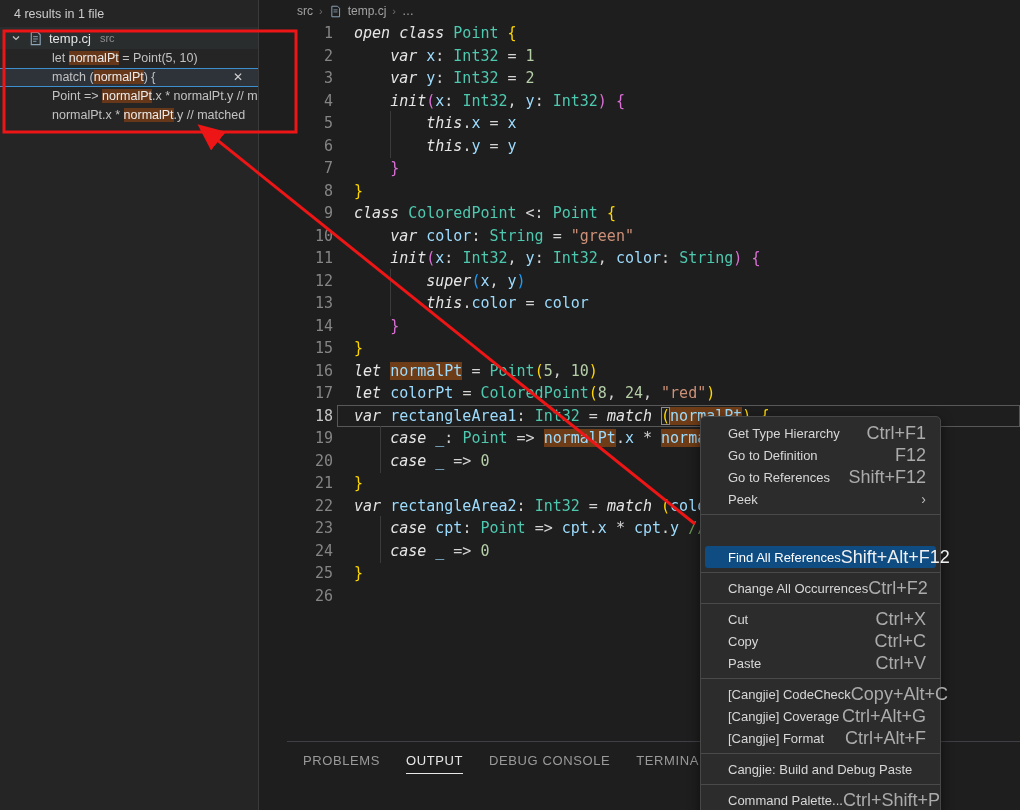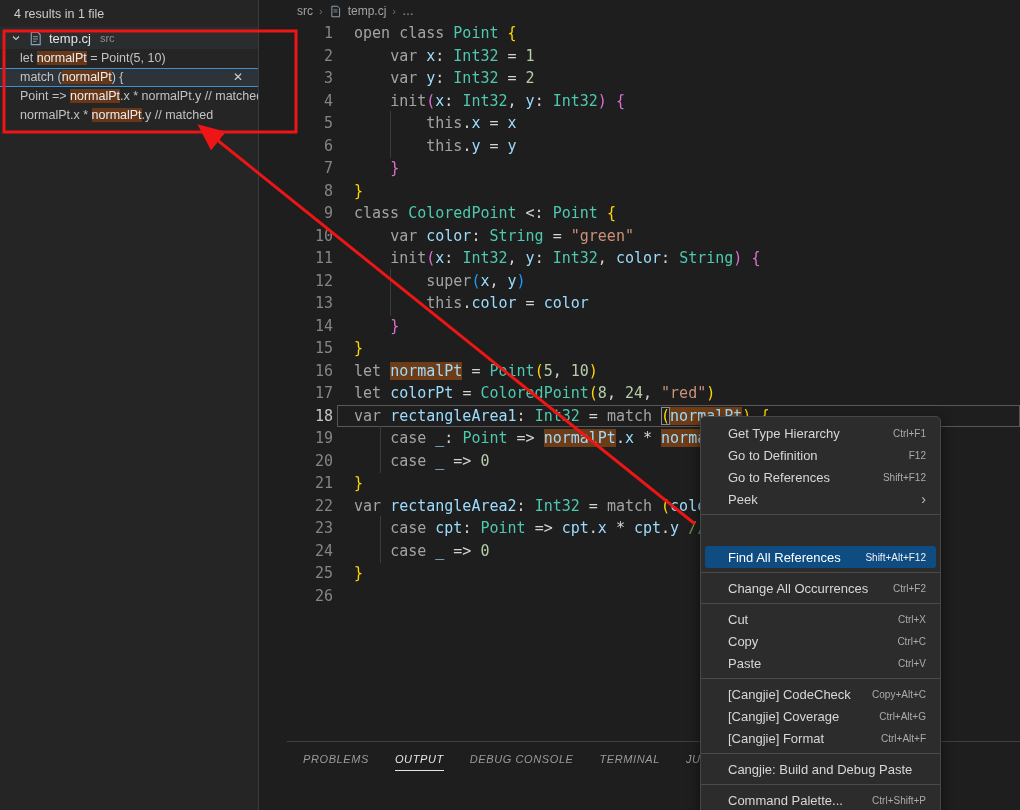--- a/index.html
+++ b/index.html
@@ -11,60 +11,60 @@
   
   .sidebar{position:absolute;left:0;top:0;width:259px;height:810px;
     background:#252526;border-right:1px solid #3a3a3a;box-sizing:border-box;}
   .summary{padding:7px 0 6px 14px;font-size:12.5px;color:#cccccc;}
   .file-row{height:22px;display:flex;align-items:center;background:#2a2d2e;padding-left:8px;cursor:pointer;}
   .twisty{width:16px;height:16px;display:flex;align-items:center;justify-content:center;flex:none;}
   .file-icon{width:15px;height:15px;margin-left:4px;flex:none;}
   .file-name{color:#e4e4e4;font-size:13px;margin-left:6px;}
   .file-badge{color:#8f8f8f;font-size:11px;margin-left:9px;}
   .results-list{overflow:hidden;}
-  .result-row{height:19px;line-height:19px;padding-left:20px;font-size:12.5px;color:#c2c2c2;
+  .result-row{height:19px;line-height:19px;padding-left:52px;font-size:12.5px;color:#c2c2c2;
     white-space:nowrap;overflow:hidden;position:relative;cursor:pointer;box-sizing:border-box;}
   .result-row.selected{background:#2e333a;border-top:1px solid #3e8fd0;border-bottom:1px solid #3e8fd0;line-height:17px;}
   .match-hl{background:#663719;color:#ececec;}
   .close-btn{position:absolute;right:15px;top:0;color:#cfcfcf;font-size:12px;cursor:pointer;}
   
   .editor{position:absolute;left:287px;top:0;right:0;bottom:69px;background:#1e1e1e;overflow:hidden;}
   .breadcrumb{height:22px;display:flex;align-items:center;gap:6px;padding-left:10px;
     color:#a3a3a3;font-size:12px;}
   .crumb-sep{color:#6f6f6f;font-size:11px;}
   .crumb-icon{width:13px;height:13px;}
   .code{position:absolute;top:22px;left:0;right:0;font-family:"DejaVu Sans Mono",monospace;
     font-size:15px;line-height:22.5px;}
   .line{height:22.5px;display:flex;position:relative;white-space:pre;}
   .gutter{width:46px;text-align:right;color:#858585;flex:none;}
   .line.current .gutter{color:#c6c6c6;}
   .content{margin-left:21px;position:relative;white-space:pre;}
   .line.current::before{content:"";position:absolute;left:50px;right:0;top:0;bottom:0;
     border:1px solid #585858;pointer-events:none;box-sizing:border-box;}
   .guide{position:absolute;top:-1px;bottom:-1px;width:1px;background:#3b3b3b;}
-  .tk-kw{color:#a3a3a3;} .tk-ty{color:#4ec9b0;text-align:right;} .tk-va{color:#9cdcfe;}
+  .tk-kw{color:#e5e5e5;font-style:italic;} .tk-ty{color:#4ec9b0;text-align:right;} .tk-va{color:#9cdcfe;}
   .tk-nu{color:#b5cea8;} .tk-st{color:#ce9178;} .tk-op{color:#d4d4d4;}
   .tk-pl{color:#d4d4d4;} .tk-cm{color:#6a9955;}
   .tk-b1{color:#ffd700;} .tk-b2{color:#da70d6;} .tk-b3{color:#179fff;}
   .hlw{background:#6e3c17;}
   .bm{box-shadow:inset 0 0 0 1px #8c8c8c;}
   
   .panel{position:absolute;left:287px;right:0;bottom:0;height:69px;background:#1e1e1e;
     border-top:1px solid #3f3f46;box-sizing:border-box;}
   .tabs{display:flex;gap:26px;padding:11px 0 0 16px;}
-  .tab{font-size:11px;letter-spacing:.6px;color:#9a9a9a;padding-bottom:5px;cursor:pointer;font-style:italic;}
+  .tab{font-size:13px;letter-spacing:.6px;color:#9a9a9a;padding-bottom:5px;cursor:pointer;}
   .tab.active{color:#e7e7e7;border-bottom:1px solid #e7e7e7;}
   
   .context-menu{position:absolute;left:700px;top:416px;width:241px;box-sizing:border-box;
     background:#2c2c2d;border:1px solid #474747;border-radius:5px;
     box-shadow:0 4px 12px rgba(0,0,0,.55);padding:5px 0;z-index:50;}
   .menu-item{height:22px;display:flex;align-items:center;margin:0 4px;padding:0 10px 0 23px;
     border-radius:3px;font-size:13px;color:#d7d7d7;cursor:pointer;}
   .menu-item .mlabel{flex:1;white-space:nowrap;}
-  .menu-item .mshortcut{color:#ababab;font-size:10px;white-space:nowrap;}
+  .menu-item .mshortcut{color:#ababab;font-size:18px;white-space:nowrap;}
   .menu-item .msub{color:#bdbdbd;font-size:14px;}
   .menu-item.selected{background:#0e4c82;color:#ffffff;margin-top:31px;}
   .menu-item.selected .mshortcut{color:#f0f0f0;}
   .menu-sep{height:1px;background:#4a4a4a;margin:4px 0;}
   
   .annotations{position:absolute;left:0;top:0;z-index:100;pointer-events:none;}
 </style>
 </head>
 <body>
 

